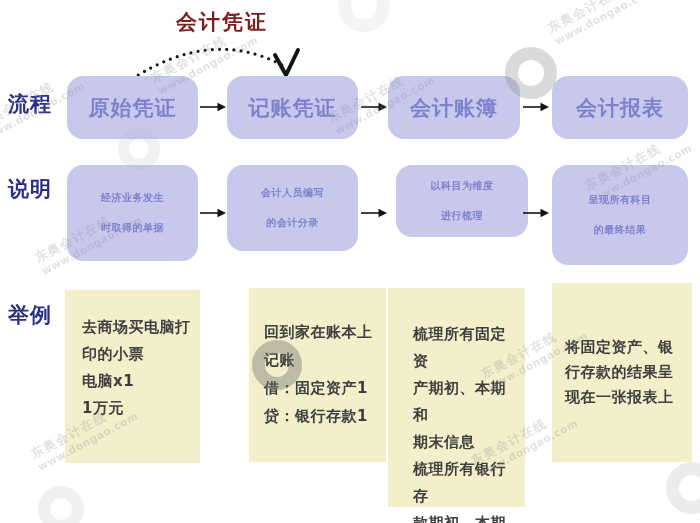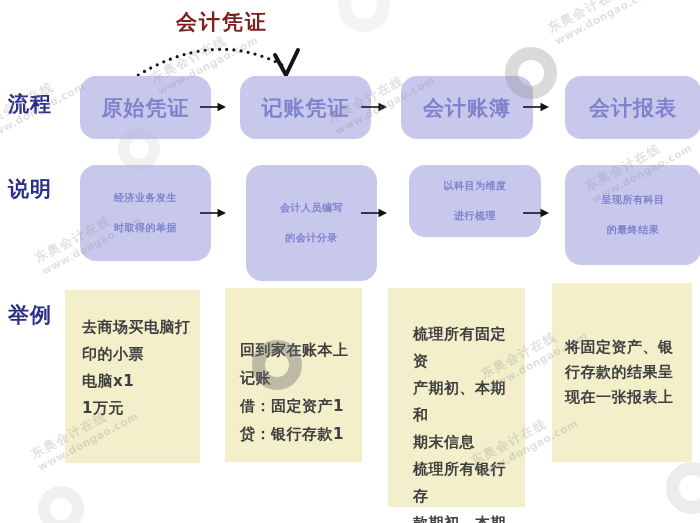--- a/index.html
+++ b/index.html
@@ -11,31 +11,31 @@
     position:absolute; left:176px; top:8px;
     color:#7f1d1d; font-size:21px; font-weight:bold; letter-spacing:2px;
   }
   .row-label {
     position:absolute; left:8px;
     color:#2b2e87; font-size:21px; font-weight:bold; letter-spacing:1px;
   }
   .pbox {
     position:absolute; background:#c7c8ec; border-radius:16px;
     color:#7e82cd; font-weight:bold; text-align:center;
-    display:flex; align-items:center; justify-content:center;margin-left:13px;
+    display:flex; align-items:center; justify-content:center;
   }
   .pbox.flow { font-size:21px; letter-spacing:1px; }
   .pbox.desc { font-size:10px; line-height:30px; white-space:pre-line; letter-spacing:0.5px; }
   .ybox {
     position:absolute; background:#f2efca; color:#3f3f3f;
     font-weight:bold; font-size:15px; white-space:pre-line;
     box-sizing:border-box; letter-spacing:0.5px;
   }
   .ybox.e1 { padding:24px 8px 0 17px; line-height:27px; }
-  .ybox.e2 { padding:48px 6px 0 15px; line-height:28px; }
+  .ybox.e2 { padding:30px 6px 0 15px; line-height:28px;margin-left:24px; }
   .ybox.e3 { padding:33px 4px 0 25px; line-height:27px; }
   .ybox.e4 { display:flex; align-items:center; padding-left:13px; padding-right:0; line-height:25px; }
   .arrow, .arc { position:absolute; }
   
   .wm {
     position:absolute; transform:rotate(-28deg); transform-origin:left top;
     color:rgba(148,148,152,0.28); font-size:12.5px; font-weight:bold;
     letter-spacing:1.5px; line-height:15px; pointer-events:none; white-space:nowrap;
   }
   .wm .site { display:block; font-size:10.5px; letter-spacing:0.5px; }
@@ -71,21 +71,21 @@
       <path d="M26 7 L17.5 2.8 L17.5 11.2 Z" fill="#141414"></path>
     </svg>
   <svg class="arrow" style="left:523px;top:100px" width="26" height="14" viewBox="0 0 26 14">
     <line x1="0" y1="7" x2="19" y2="7" stroke="#141414" stroke-width="1.6"></line>
       <path d="M26 7 L17.5 2.8 L17.5 11.2 Z" fill="#141414"></path>
     </svg>
 
   <div class="row-label" style="top:175px">说明</div>
   <div class="pbox desc" style="left:67px;top:165px;width:131px;height:96px">经济业务发生
 时取得的单据</div>
-  <div class="pbox desc" style="left:233px;top:165px;width:131px;height:116px">会计人员编写
+  <div class="pbox desc" style="left:227px;top:165px;width:131px;height:86px">会计人员编写
 的会计分录</div>
   <div class="pbox desc" style="left:396px;top:165px;width:132px;height:72px">以科目为维度
 进行梳理</div>
   <div class="pbox desc" style="left:552px;top:165px;width:136px;height:100px">呈现所有科目
 的最终结果</div>
 
   <svg class="arrow" style="left:200px;top:206px" width="26" height="14" viewBox="0 0 26 14">
     <line x1="0" y1="7" x2="19" y2="7" stroke="#141414" stroke-width="1.6"></line>
       <path d="M26 7 L17.5 2.8 L17.5 11.2 Z" fill="#141414"></path>
     </svg>

